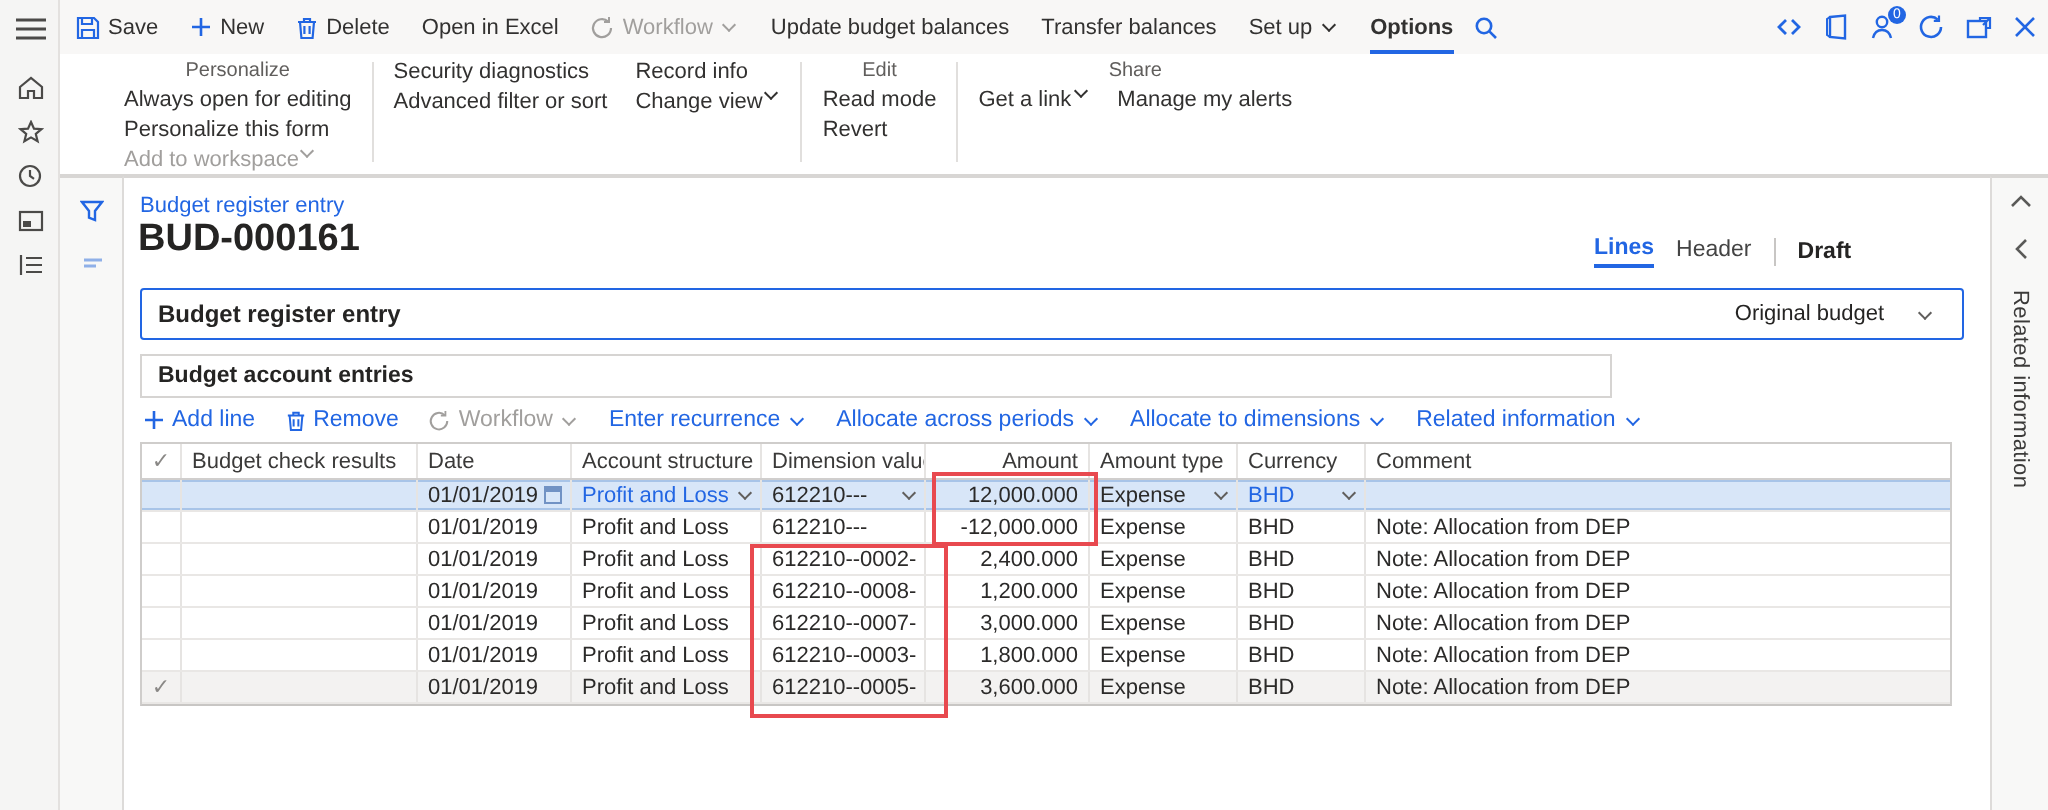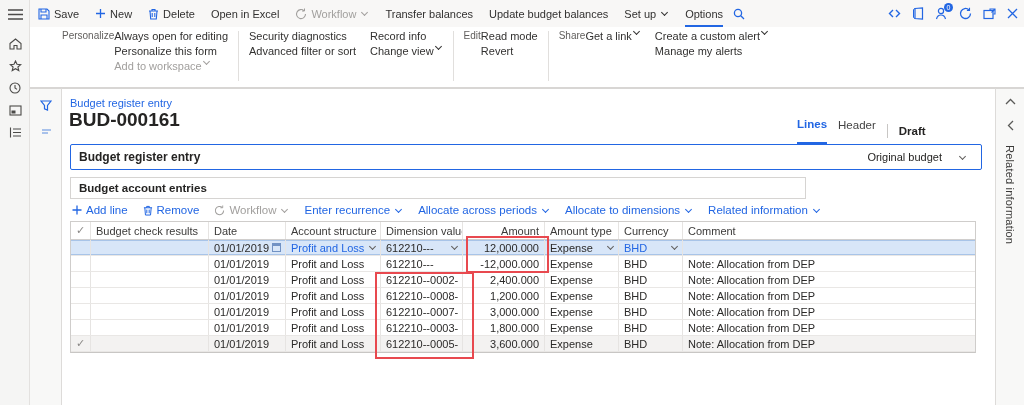--- a/index.html
+++ b/index.html
@@ -15,33 +15,33 @@
   .nav-rail .rail-btn svg { display:block; }
 
   
   .app-bar { position:absolute; left:30px; top:0; width:994px; height:27px;
     background:#f8f7f6; display:flex; align-items:center; padding-left:8px; }
   .abar-item { display:flex; align-items:center; gap:4px; font-size:11px;
     color:#323130; margin-right:16px; height:27px; cursor:pointer; white-space:nowrap; }
   .abar-item .ic { color:#2266e3; display:flex; }
   .abar-item.disabled { color:#a19f9d; }
   .abar-item.disabled .ic { color:#a19f9d; }
-  .abar-item.active { font-weight:normal; border-bottom:2px solid #2266e3; padding-top:2px; margin-right:10px; }
+  .abar-item.active { font-weight:bold; border-bottom:2px solid #2266e3; padding-top:2px; margin-right:10px; }
   .chev { display:inline-block; width:5px; height:5px; border-right:1.2px solid currentColor;
     border-bottom:1.2px solid currentColor; transform:rotate(45deg); margin:0 2px 2px 2px; flex:none; }
   .appbar-right { position:absolute; right:6px; top:0; height:27px; display:flex;
     align-items:center; gap:11px; color:#2266e3; }
   .appbar-right .tr-ic { position:relative; display:flex; cursor:pointer; }
   .badge { position:absolute; top:-4px; right:-5px; background:#2266e3; color:#fff;
     font-size:7px; line-height:9px; min-width:9px; text-align:center; border-radius:5px; padding:0 1px; }
 
   
   .ribbon { position:absolute; left:30px; top:27px; width:994px; height:61px;
     background:#fff; border-bottom:1px solid #d8d6d4; display:flex; padding:2px 0 0 4px; }
-  .rsec { display:flex; flex-direction:row; padding:0 10px 0 0; }
+  .rsec { display:flex; flex-direction:column; padding:0 10px 0 0; }
   .rsec .sec-label { font-size:10px; color:#605e5c; text-align:center; height:14px; line-height:14px; }
   .sec-cols { display:flex; gap:14px; }
   .sec-col { display:flex; flex-direction:column; }
   .ritem { font-size:11px; line-height:15px; color:#323130; cursor:pointer;
     display:flex; align-items:flex-start; white-space:nowrap; }
   .ritem.disabled { color:#a19f9d; }
   .rdiv { width:1px; background:#e1dfdd; margin:2px 10px 6px 0; }
 
   
   .filter-rail { position:absolute; left:30px; top:88px; width:32px; height:317px;
@@ -55,21 +55,21 @@
   .right-rail .caret-left { color:#5a5a58; margin-top:8px; cursor:pointer; }
   .vtext { writing-mode:vertical-rl; font-size:11px; color:#3b3a39; margin-top:10px;
     letter-spacing:.2px; cursor:pointer; }
 
   .main { position:absolute; left:62px; top:88px; width:933px; height:317px;
     background:#fff; border-top:1px solid #d8d6d4; }
 
   .page-caption { position:absolute; left:8px; top:8px; font-size:11px; color:#2266e3; cursor:pointer; }
   .page-title { position:absolute; left:7px; top:20px; font-size:19px; font-weight:bold; color:#252423; }
   .tabs { position:absolute; left:735px; top:29px; display:flex; align-items:center; gap:11px; }
-  .tab { font-size:11.5px; color:#444; cursor:pointer; padding-bottom:12px; }
+  .tab { font-size:11.5px; color:#444; cursor:pointer; padding-bottom:2px; }
   .tab.active { color:#2266e3; font-weight:bold; border-bottom:2px solid #2266e3; }
   .tab-div { width:1px; height:14px; background:#c8c6c4; }
   .doc-state { font-size:11.5px; color:#252423; font-weight:bold; }
 
   .fasttab { position:absolute; left:8px; top:55px; width:912px; height:26px;
     border:1px solid #2266e3; border-radius:2px; background:#fff; display:flex;
     align-items:center; justify-content:space-between; padding:0 10px 0 8px; cursor:pointer; }
   .fasttab .ft-label { font-size:12px; font-weight:bold; color:#252423; }
   .ft-right { display:flex; align-items:center; gap:16px; font-size:11px; color:#252423; }
   .ft-right .chev { color:#605e5c; margin-right:6px; }
@@ -179,24 +179,24 @@
       <span class="ic">
         <svg width="12" height="12" viewBox="0 0 12 12" fill="none" stroke="currentColor" stroke-width="1.1">
             <path d="M10.5 6a4.5 4.5 0 1 1-1.4-3.2"></path>
             <path d="M9.5 0.5v2.5H7" stroke-width="1"></path>
           </svg>
       </span>
         <span>Workflow</span>
       <span class="chev"></span>
     </div>
     <div class="abar-item">
+      <span>Update budget balances</span>
+    </div>
+    <div class="abar-item">
       <span>Transfer balances</span>
-    </div>
-    <div class="abar-item">
-      <span>Update budget balances</span>
     </div>
     <div class="abar-item">
       <span>Set up</span>
       <span class="chev"></span>
     </div>
     <div class="abar-item active">
       <span>Options</span>
     </div>
     <div class="abar-item" style="color:#2266e3">
       <svg width="12" height="12" viewBox="0 0 12 12" fill="none" stroke="currentColor" stroke-width="1.3">
@@ -302,24 +302,20 @@
     <div class="rsec">
       <div class="sec-label">Share</div>
       <div class="sec-cols">
         <div class="sec-col">
           <div class="ritem">
               <span>Get a link</span>
               <span class="chev"></span>
             </div>
         </div>
         <div class="sec-col">
-          <div class="ritem">
-              <span>Create a custom alert</span>
-              <span class="chev"></span>
-            </div>
           <div class="ritem">
               <span>Manage my alerts</span>
             </div>
         </div>
       </div>
     </div>
   </div>
 
   <div class="filter-rail">
     <div class="rail-btn">

